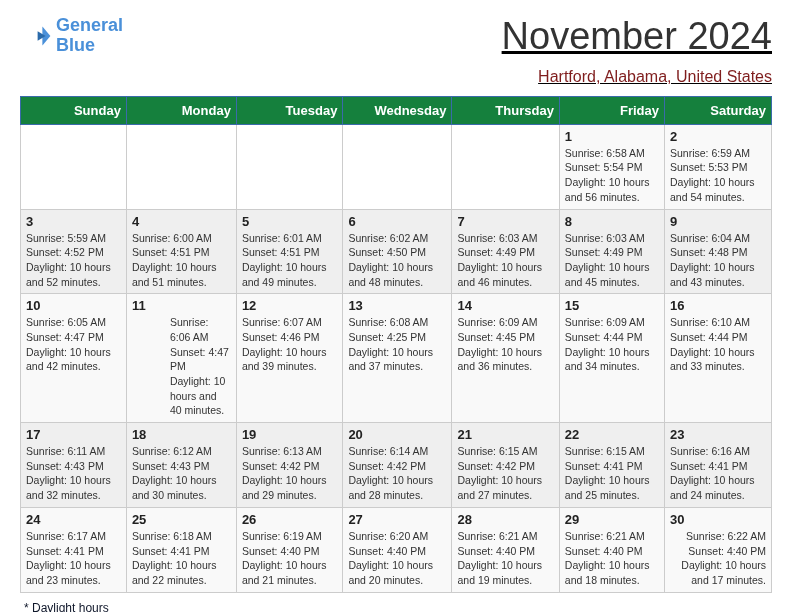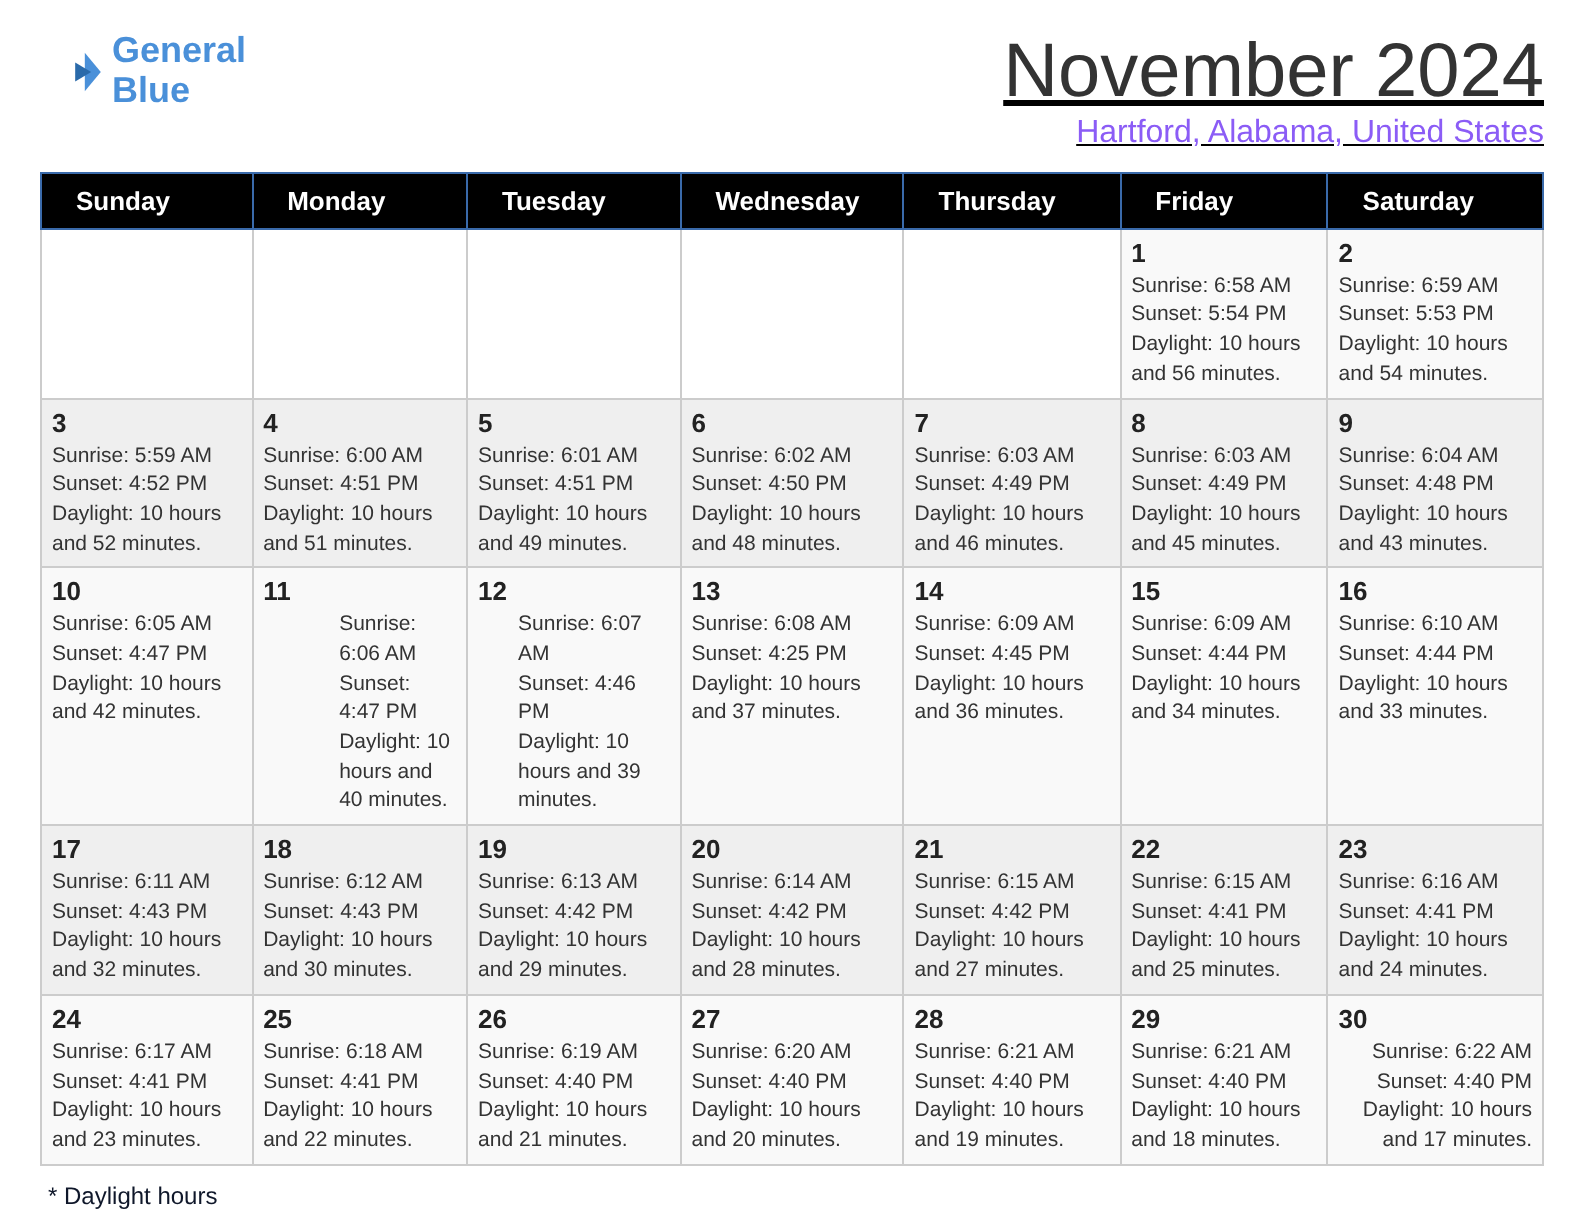--- a/index.html
+++ b/index.html
@@ -41,35 +41,35 @@
       text-decoration: underline;
     }
     .month-title {
       font-size: 38px;
       font-weight: 300;
       color: #333;
       line-height: 1.1;
     }
     .subtitle {
       font-size: 16px;
-      color: #8b5cf6;
-      margin-top: 0;
+      color: #7f1d1d;
+      margin-top: 10px;
     }
     .calendar {
       width: 100%;
       border-collapse: collapse;
       font-size: 11px;
     }
     .calendar thead th {
-      background: #000000;
+      background: #15803d;
       color: #fff;
-      padding: 6px 17px;
+      padding: 6px 5px;
       font-size: 13px;
       font-weight: 600;
-      text-align: left;
+      text-align: right;
       border: 1px solid #3a6aaa;
     }
     .calendar tbody td {
       border: 1px solid #ccc;
       vertical-align: top;
       padding: 4px 5px;
       width: 113px;
       min-height: 70px;
       background: #fff;
     }
@@ -206,21 +206,21 @@
 Daylight: 10 hours and 42 minutes.</div>
           </td>
           <td>
             <span class="day-number">11</span>
             <div class="day-info" style="white-space: pre-line; margin-left: 38px;">Sunrise: 6:06 AM
 Sunset: 4:47 PM
 Daylight: 10 hours and 40 minutes.</div>
           </td>
           <td>
             <span class="day-number">12</span>
-            <div class="day-info" style="white-space: pre-line; margin-left: 20px;">Sunrise: 6:07 AM
+            <div class="day-info" style="white-space: pre-line;">Sunrise: 6:07 AM
 Sunset: 4:46 PM
 Daylight: 10 hours and 39 minutes.</div>
           </td>
           <td>
             <span class="day-number">13</span>
             <div class="day-info" style="white-space: pre-line;">Sunrise: 6:08 AM
 Sunset: 4:25 PM
 Daylight: 10 hours and 37 minutes.</div>
           </td>
           <td>

